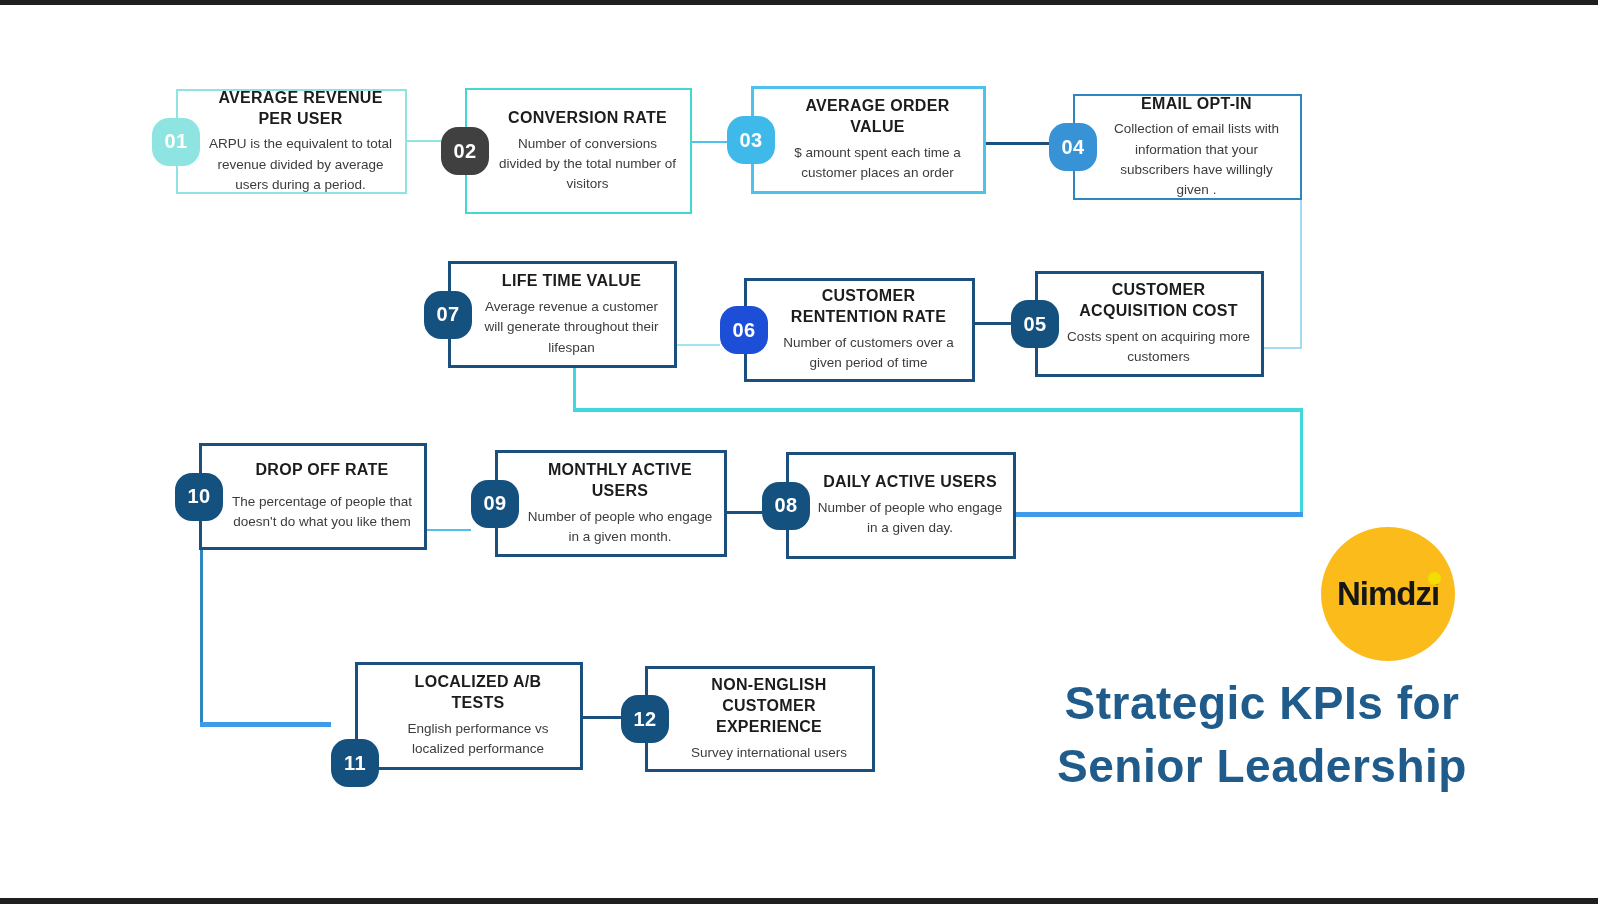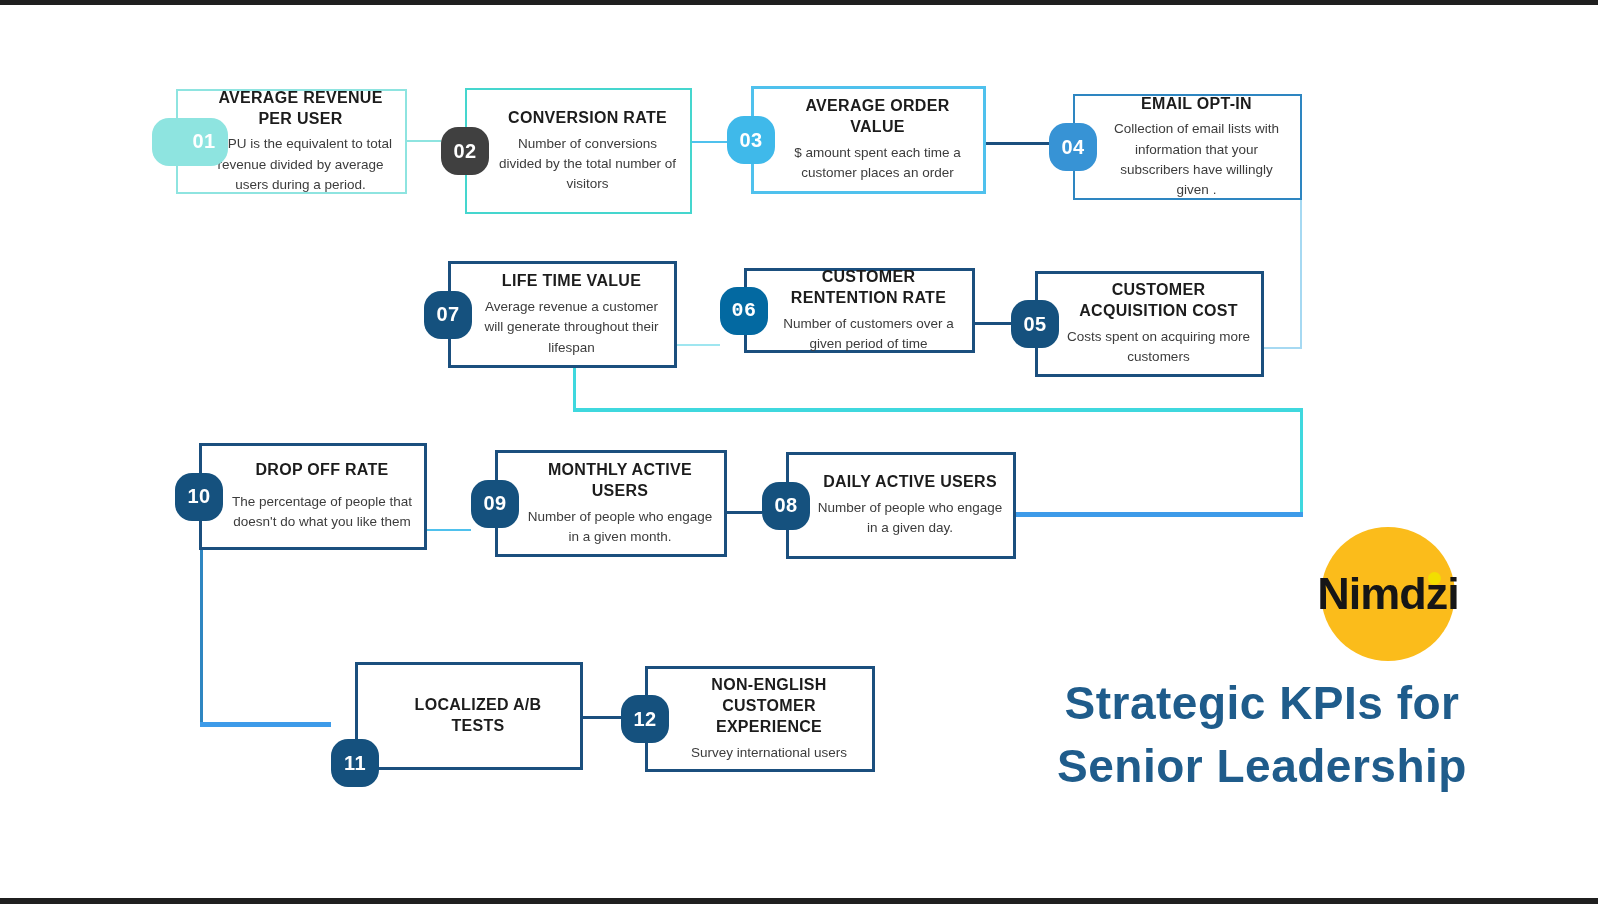--- a/index.html
+++ b/index.html
@@ -26,21 +26,21 @@
   .ln-teal-bright{background:var(--teal-bright);}
   .ln-sky{background:var(--sky);}
   .ln-sky-pale{background:var(--sky-pale);}
   .ln-cyan-pale{background:var(--cyan-pale);}
   .ln-navy{background:var(--navy);}
   .ln-blue{background:var(--blue-medium);}
   .ln-blue-bright{background:var(--blue-bright);}
 
   .logo{position:absolute;left:1321px;top:527px;width:134px;height:134px;border-radius:50%;
         display:flex;align-items:center;justify-content:center;z-index:2;}
-  .logo-text{font-weight:700;font-size:45px;color:#161616;letter-spacing:-1px;}
+  .logo-text{font-weight:700;font-size:33px;color:#161616;letter-spacing:-1px;}
   .logo-dot{position:absolute;left:107px;top:45px;width:13px;height:13px;border-radius:50%;z-index:3;}
 
   .main-title{position:absolute;left:1017px;top:672px;width:490px;text-align:center;
               font-weight:700;font-size:46px;line-height:63px;color:var(--title-blue);
               letter-spacing:0.5px;}
 </style>
 </head>
 <body>
 
 <div class="canvas">
@@ -63,21 +63,21 @@
   <div class="line ln-sky" style="left:427px;top:529px;width:44px;height:2px;"></div>
   <div class="line ln-blue" style="left:200px;top:550px;width:3px;height:176px;"></div>
   <div class="line ln-blue-bright" style="left:200px;top:722px;width:131px;height:5px;"></div>
   <div class="line ln-navy" style="left:583px;top:716px;width:38px;height:3px;"></div>
 
   <div class="kpi" style="left:176px;top:89px;width:231px;height:105px;">
     <div class="kpi-box bw2" style="border-color: rgb(142, 228, 224);">
       <div class="kpi-title">AVERAGE REVENUE PER USER</div>
       <div class="kpi-desc">ARPU is the equivalent to total revenue divided by average users during a period.</div>
     </div>
-    <div class="badge" style="background: rgb(142, 228, 224); padding-left: 28px;">01</div>
+    <div class="badge" style="background: rgb(142, 228, 224);">01</div>
   </div>
 
   <div class="kpi" style="left:465px;top:88px;width:227px;height:126px;">
     <div class="kpi-box bw2" style="border-color: rgb(69, 214, 206);">
       <div class="kpi-title">CONVERSION RATE</div>
       <div class="kpi-desc">Number of conversions divided by the total number of visitors</div>
     </div>
     <div class="badge" style="background: #404040;">02</div>
   </div>
 
@@ -98,26 +98,26 @@
   </div>
 
   <div class="kpi" style="left:1035px;top:271px;width:229px;height:106px;">
     <div class="kpi-box bw3" style="border-color: rgb(27, 79, 126);">
       <div class="kpi-title">CUSTOMER ACQUISITION COST</div>
       <div class="kpi-desc">Costs spent on acquiring more customers</div>
     </div>
     <div class="badge" style="background: rgb(21, 81, 126);">05</div>
   </div>
 
-  <div class="kpi" style="left:744px;top:268px;width:231px;height:85px;">
+  <div class="kpi" style="left:744px;top:278px;width:231px;height:104px;">
     <div class="kpi-box bw3" style="border-color: rgb(27, 79, 126);">
       <div class="kpi-title">CUSTOMER RENTENTION RATE</div>
       <div class="kpi-desc">Number of customers  over a given period of time</div>
     </div>
-    <div class="badge" style="background: #0369a1; font-family: Liberation Mono, monospace;">06</div>
+    <div class="badge" style="background: #1d4ed8;">06</div>
   </div>
 
   <div class="kpi" style="left:448px;top:261px;width:229px;height:107px;">
     <div class="kpi-box bw3" style="border-color: rgb(27, 79, 126);">
       <div class="kpi-title">LIFE TIME VALUE</div>
       <div class="kpi-desc">Average revenue  a customer will generate throughout their lifespan</div>
     </div>
     <div class="badge" style="background: rgb(21, 81, 126);">07</div>
   </div>
 
@@ -141,20 +141,21 @@
     <div class="kpi-box bw3" style="border-color: rgb(27, 79, 126); gap: 6px;">
       <div class="kpi-title">DROP OFF RATE</div>
       <div class="kpi-desc">The percentage of people that doesn't do what you like them</div>
     </div>
     <div class="badge" style="background: rgb(21, 81, 126);">10</div>
   </div>
 
   <div class="kpi" style="left:355px;top:662px;width:228px;height:108px;">
     <div class="kpi-box bw3" style="border-color: rgb(27, 79, 126);">
       <div class="kpi-title">LOCALIZED A/B TESTS</div>
+      <div class="kpi-desc">English performance vs localized performance</div>
     </div>
     <div class="badge" style="background: rgb(21, 81, 126); margin-top: 47px;">11</div>
   </div>
 
   <div class="kpi" style="left:645px;top:666px;width:230px;height:106px;">
     <div class="kpi-box bw3" style="border-color: rgb(27, 79, 126);">
       <div class="kpi-title">NON-ENGLISH CUSTOMER EXPERIENCE</div>
       <div class="kpi-desc">Survey international users</div>
     </div>
     <div class="badge" style="background: rgb(21, 81, 126);">12</div>

